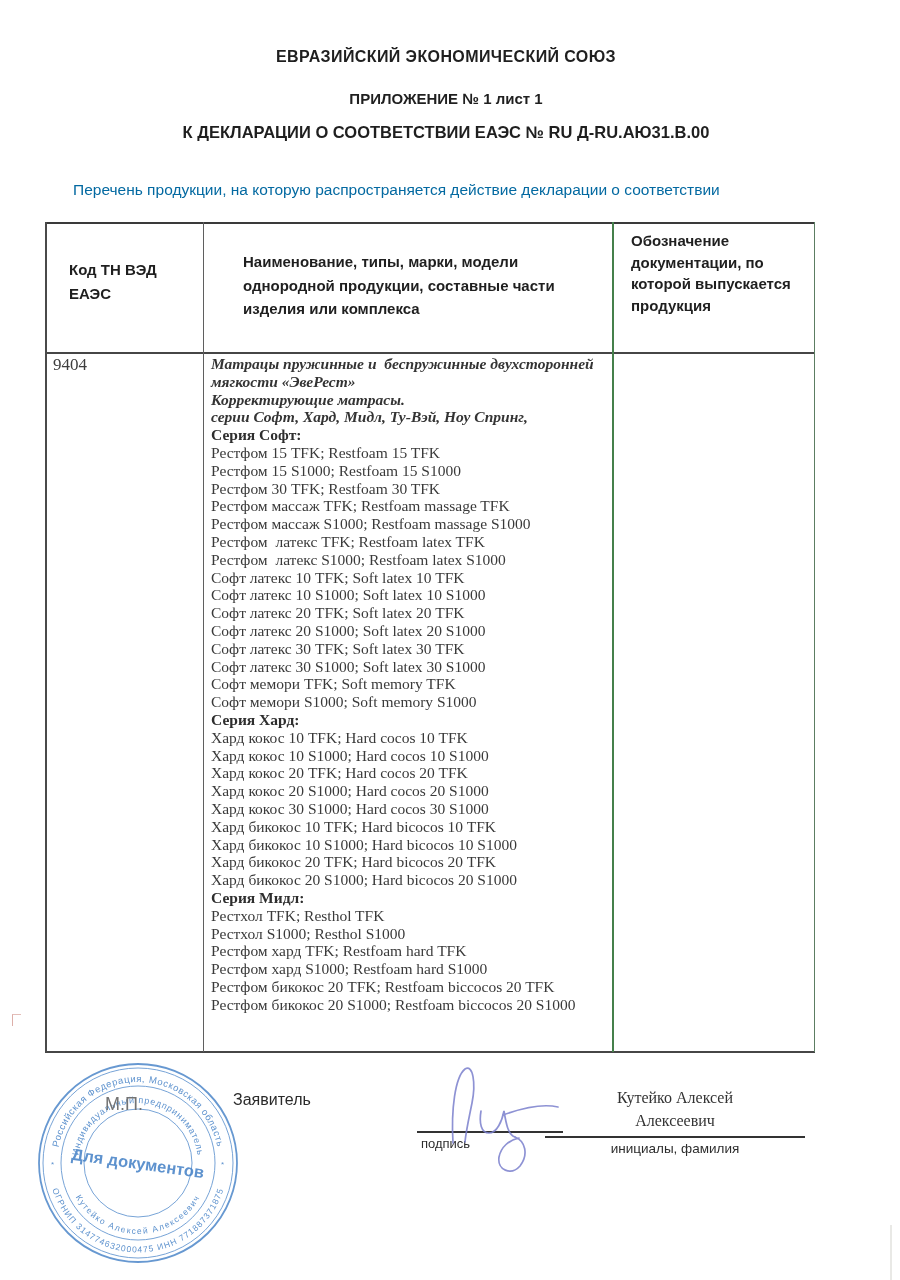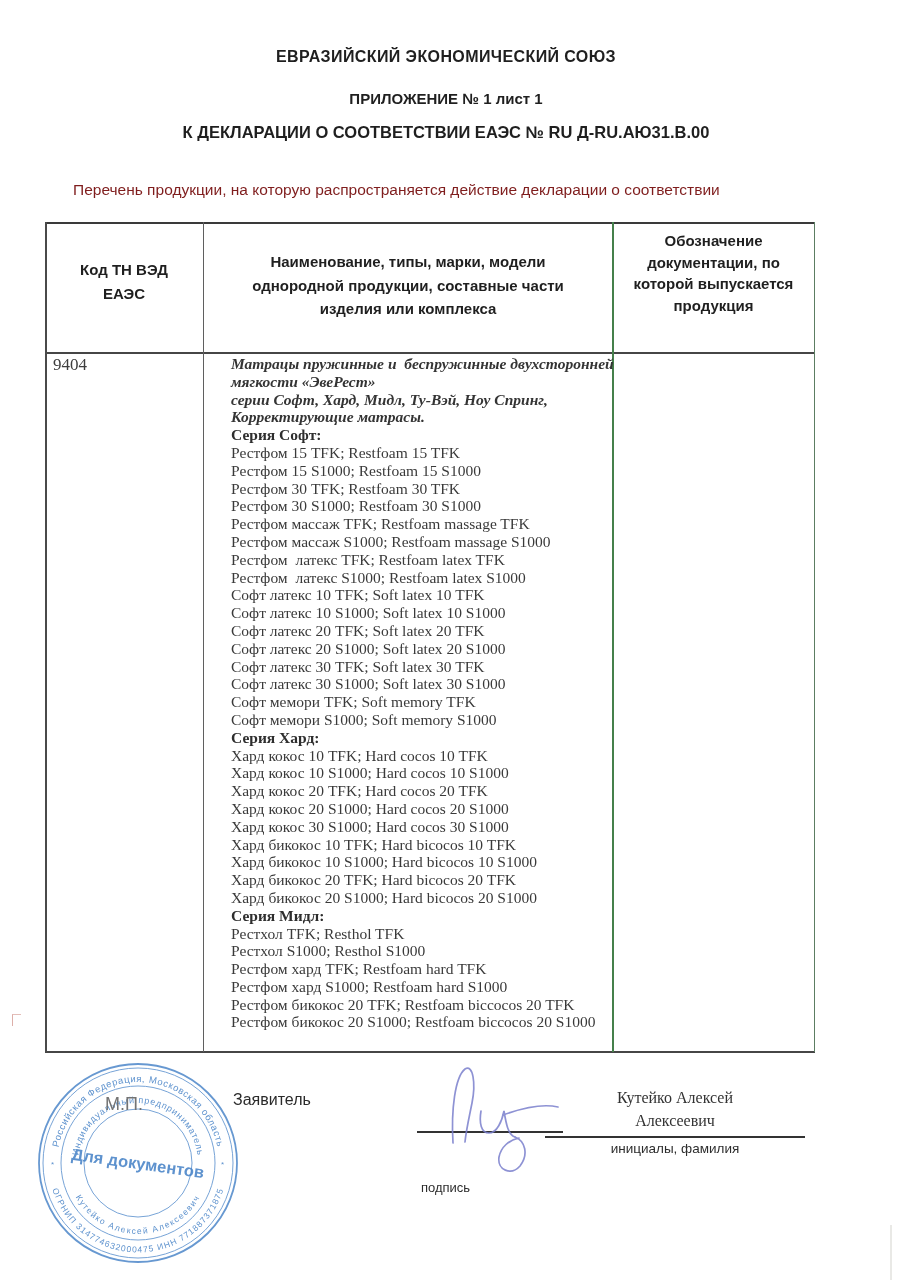--- a/index.html
+++ b/index.html
@@ -4,51 +4,51 @@
 <style>
   html,body{margin:0;padding:0;}
   body{width:900px;height:1280px;background:#ffffff;position:relative;overflow:hidden;
        font-family:"Liberation Sans",sans-serif;color:#262626;}
   .page{position:absolute;inset:0;}
   
   .hdr{position:absolute;left:0;width:860px;text-align:center;font-weight:bold;color:#1f1f1f;padding-left:16px;}
   .h1{top:48px;font-size:16px;letter-spacing:.4px;}
   .h2{top:90px;font-size:15px;}
   .h3{top:123px;font-size:16.5px;}
-  .intro{position:absolute;left:73px;top:181px;font-size:15.5px;color:#7f1d1d;}
+  .intro{position:absolute;left:73px;top:181px;font-size:15.5px;color:#0369a1;}
   
   .tbl{position:absolute;left:45px;top:222px;width:770px;height:830px;}
   .bline{position:absolute;background:#3a3a3a;}
   .b-top{left:0;top:0;width:770px;height:2px;}
   .b-hdr{left:0;top:130px;width:770px;height:1.5px;background:#464646;}
   .b-bot{left:0;top:829px;width:770px;height:1.5px;background:#464646;}
   .b-left{left:0;top:0;width:1.5px;height:830px;background:#4a4a4a;}
   .b-c1{left:158px;top:0;width:1.2px;height:830px;background:#5f5f5f;}
   .b-c2{left:567px;top:0;width:1.5px;height:830px;background:#45804b;}
   .b-right{left:768.5px;top:0;width:1.5px;height:830px;background:#5c7d62;}
-  .hc{position:absolute;font-weight:bold;font-size:15px;text-align:center;color:#1f1f1f;}
+  .hc{position:absolute;font-weight:bold;font-size:15px;color:#1f1f1f;}
   .hc1{left:24px;top:36px;width:110px;line-height:24px;}
   .hc2{left:198px;top:28px;width:330px;line-height:23.5px;}
   .hc3{left:586px;top:8px;width:165px;line-height:21.5px;}
   .code{position:absolute;left:8px;top:133px;font-family:"Liberation Serif",serif;
         font-size:17px;color:#3d3d3d;}
   .plist{position:absolute;left:166px;top:133px;width:400px;}
   .pl{font-family:"Liberation Serif",serif;font-size:15.5px;line-height:17.8px;
-      color:#3a3a3a;white-space:pre;margin-left:20px;}
+      color:#3a3a3a;white-space:pre;}
   .pl.bi{font-weight:bold;font-style:italic;color:#343434;}
   .pl.b{font-weight:bold;color:#2e2e2e;}
   .doccell{position:absolute;left:573px;top:134px;width:192px;
         font-family:"Liberation Serif",serif;font-size:15.5px;line-height:18.4px;color:#3a3a3a;}
   
   .mp{position:absolute;left:105px;top:1094px;font-size:18px;color:#737373;z-index:3;}
   .applicant{position:absolute;left:233px;top:1091px;font-size:16px;color:#2a2a2a;}
   .stamp{position:absolute;left:33px;top:1058px;z-index:2;}
   .sig{position:absolute;left:415px;top:1055px;z-index:2;}
   .sigline{position:absolute;left:417px;top:1131px;width:146px;height:1.5px;background:#333;}
-  .sigcap{position:absolute;left:421px;top:1136px;font-size:13px;color:#2d2d2d;margin-top:44px;}
+  .sigcap{position:absolute;left:421px;top:1136px;font-size:13px;color:#2d2d2d;}
   .nameblock{position:absolute;left:545px;top:1086px;width:260px;text-align:center;
        font-family:"Liberation Serif",serif;font-size:16px;line-height:23px;color:#333;}
   .nameline{position:absolute;left:545px;top:1136px;width:260px;height:1.5px;background:#333;}
   .namecap{position:absolute;left:545px;top:1141px;width:260px;text-align:center;
        font-size:13.5px;color:#2d2d2d;}
   .artifact{position:absolute;left:12px;top:1014px;width:8px;height:11px;
        border-left:1.5px solid rgba(195,110,100,.55);border-top:1.5px solid rgba(195,110,100,.45);}
   .scanedge{position:absolute;left:890px;top:1225px;width:2px;height:55px;background:#e9e9e6;}
 </style>
 </head>
@@ -71,27 +71,26 @@
     <div class="bline b-right"></div>
 
     <div class="hc hc1">Код ТН ВЭД ЕАЭС</div>
     <div class="hc hc2">Наименование, типы, марки, модели однородной продукции, составные части изделия или комплекса</div>
     <div class="hc hc3">Обозначение документации, по которой выпускается продукция</div>
 
     <div class="code">9404</div>
     <div class="plist">
         <div class="pl bi">Матрацы пружинные и  беспружинные двухсторонней</div>
         <div class="pl bi">мягкости «ЭвеРест»</div>
+        <div class="pl bi">Корректирующие матрасы.</div>
         <div class="pl bi">серии Софт, Хард, Мидл, Ту-Вэй, Ноу Спринг,</div>
-        <div class="pl bi">Корректирующие матрасы.</div>
         <div class="pl b">Серия Софт:</div>
         <div class="pl n">Рестфом 15 TFK; Restfoam 15 TFK</div>
         <div class="pl n">Рестфом 15 S1000; Restfoam 15 S1000</div>
         <div class="pl n">Рестфом 30 TFK; Restfoam 30 TFK</div>
-        <div class="pl n">Рестфом 30 S1000; Restfoam 30 S1000</div>
         <div class="pl n">Рестфом массаж TFK; Restfoam massage TFK</div>
         <div class="pl n">Рестфом массаж S1000; Restfoam massage S1000</div>
         <div class="pl n">Рестфом  латекс TFK; Restfoam latex TFK</div>
         <div class="pl n">Рестфом  латекс S1000; Restfoam latex S1000</div>
         <div class="pl n">Софт латекс 10 TFK; Soft latex 10 TFK</div>
         <div class="pl n">Софт латекс 10 S1000; Soft latex 10 S1000</div>
         <div class="pl n">Софт латекс 20 TFK; Soft latex 20 TFK</div>
         <div class="pl n">Софт латекс 20 S1000; Soft latex 20 S1000</div>
         <div class="pl n">Софт латекс 30 TFK; Soft latex 30 TFK</div>
         <div class="pl n">Софт латекс 30 S1000; Soft latex 30 S1000</div>

